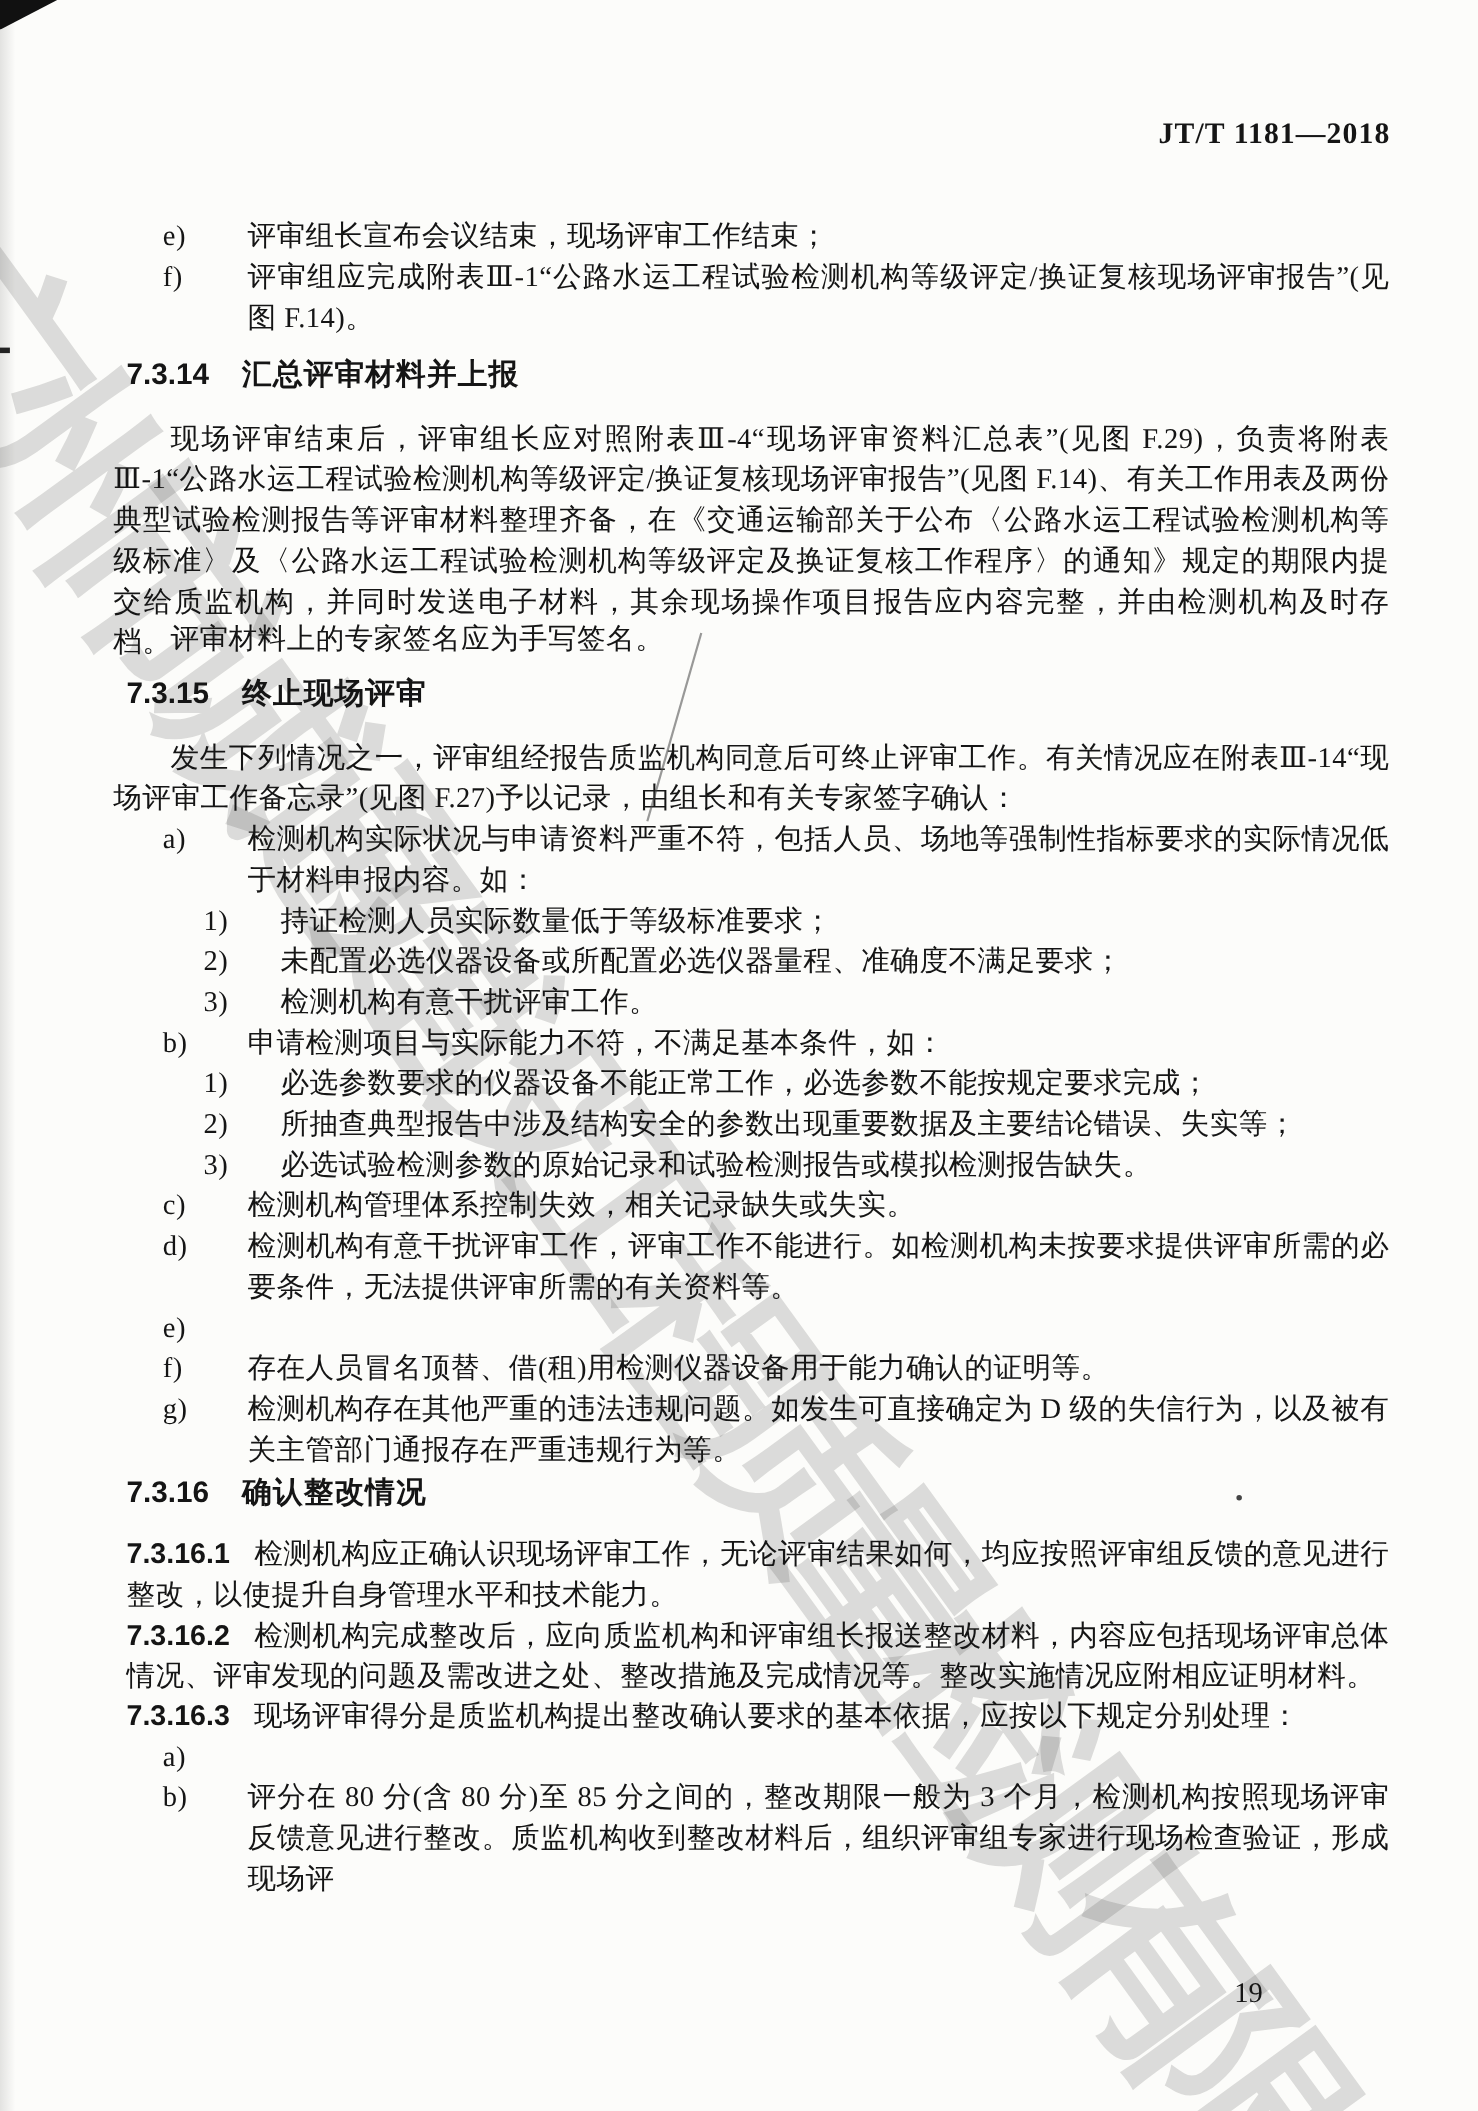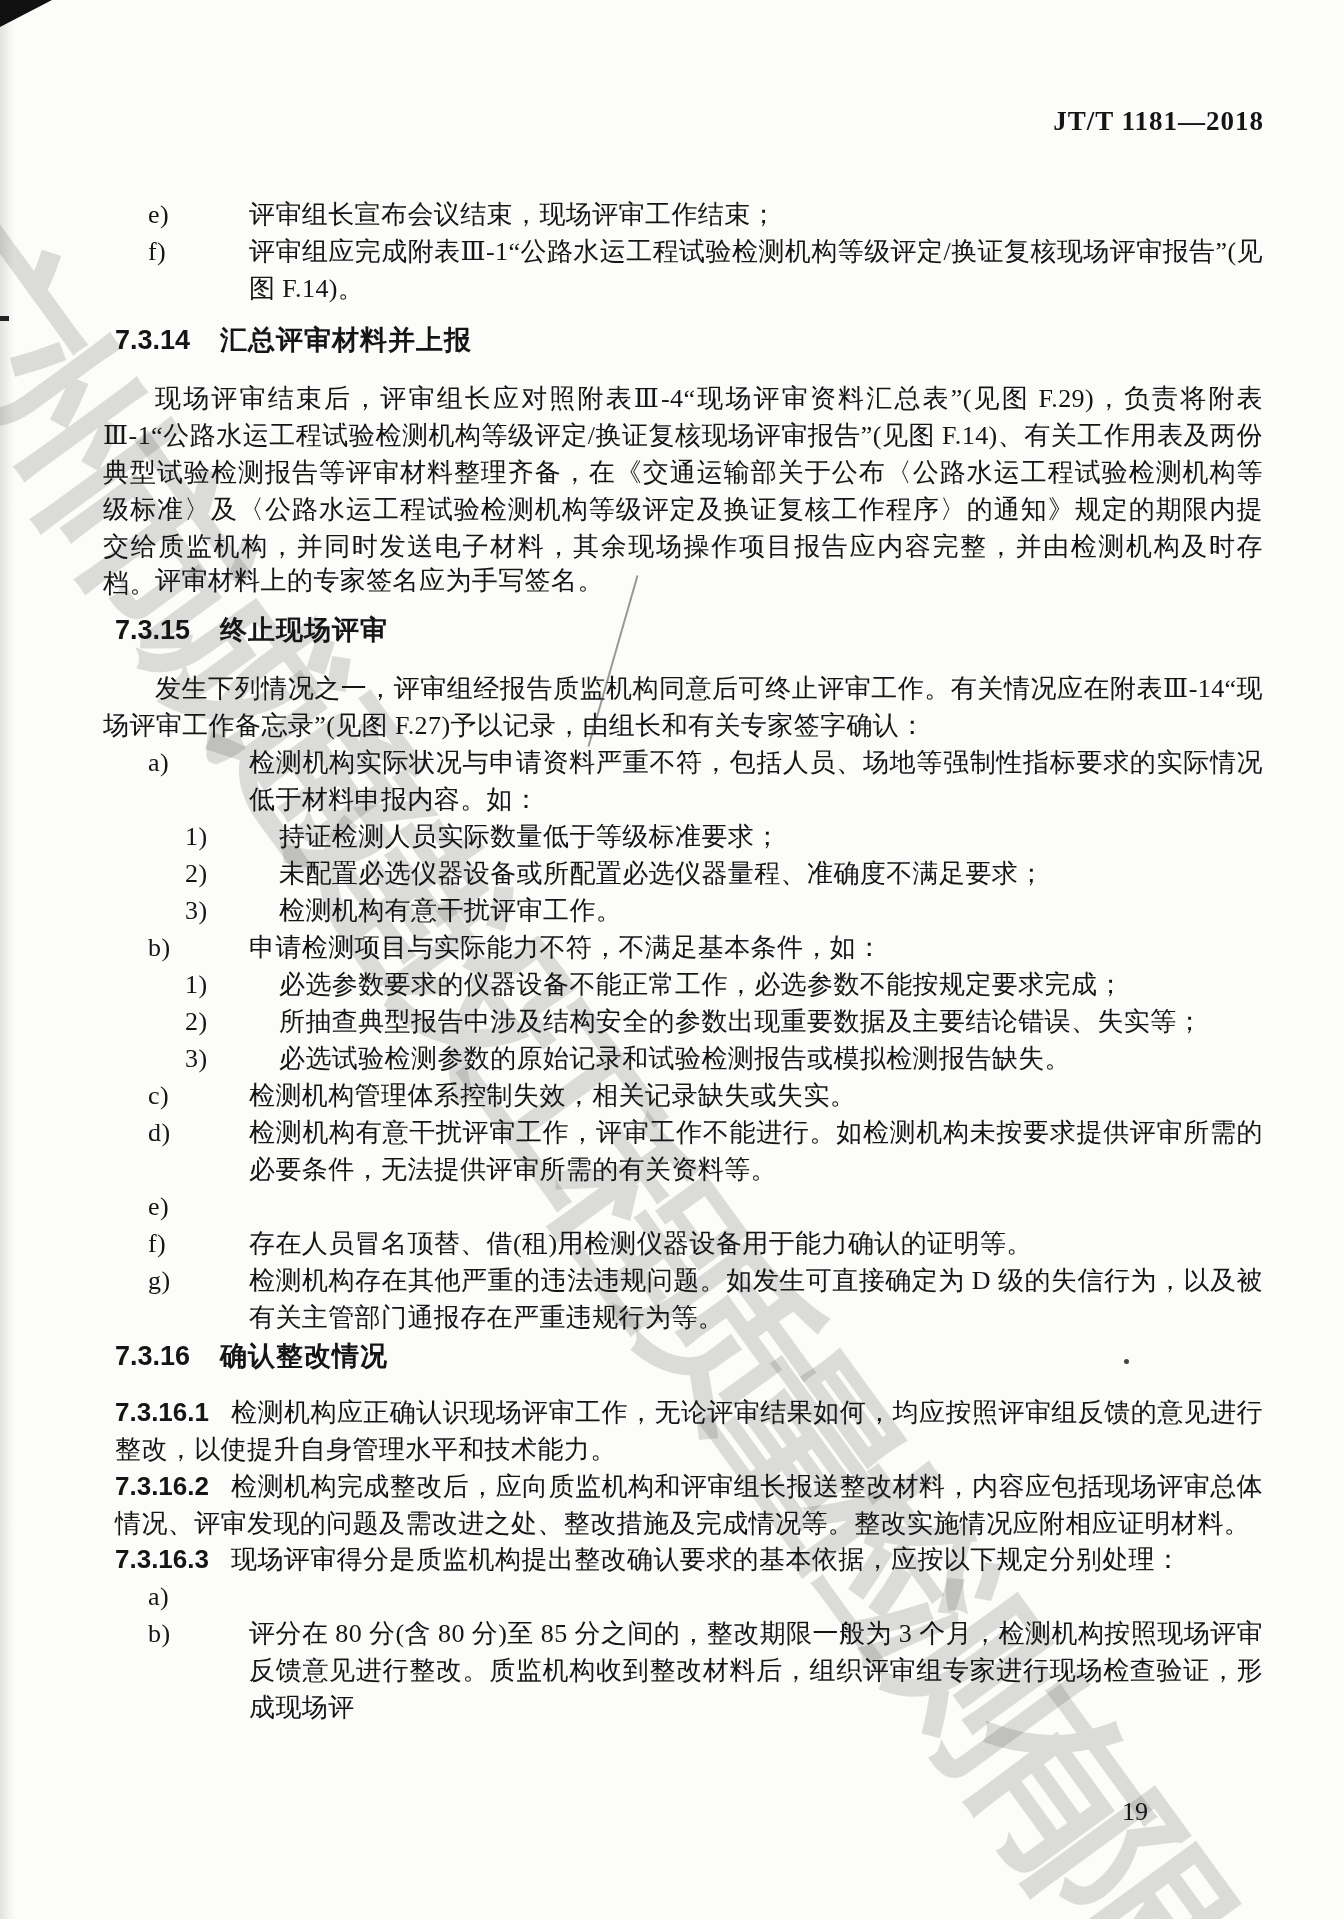--- a/index.html
+++ b/index.html
@@ -33,21 +33,21 @@
   p { margin:0; text-align:justify; }
   .indent { text-indent:2em; }
   .heading {
     font-family:"Liberation Sans","DejaVu Sans",sans-serif;
     font-weight:bold; font-size:27px; letter-spacing:1px;
     display:flex; align-items:flex-start;margin-left:12px;
   }
   .heading .num { margin-right:30px; letter-spacing:0; }
   .li { display:flex; }
   .li .lab { flex:none; width:77px; padding-left:45px; box-sizing:content-box; }
-  .li .txt { flex:1; text-align:justify;margin-left:24px; }
+  .li .txt { flex:1; text-align:justify; }
   .sub .lab { width:70px; padding-left:82px; }
   .clause { text-align:justify;margin-left:12px; }
   .clause .cnum {
     font-family:"Liberation Sans","DejaVu Sans",sans-serif;
     font-weight:bold; margin-right:22px; letter-spacing:0;
   }
   .page-number { position:absolute; left:1122px; top:1753px; font-size:26px;margin-top:44px; }
   
   .artifact { position:absolute; background:#111; }
   .art-corner { left:0; top:0; width:52px; height:27px;

